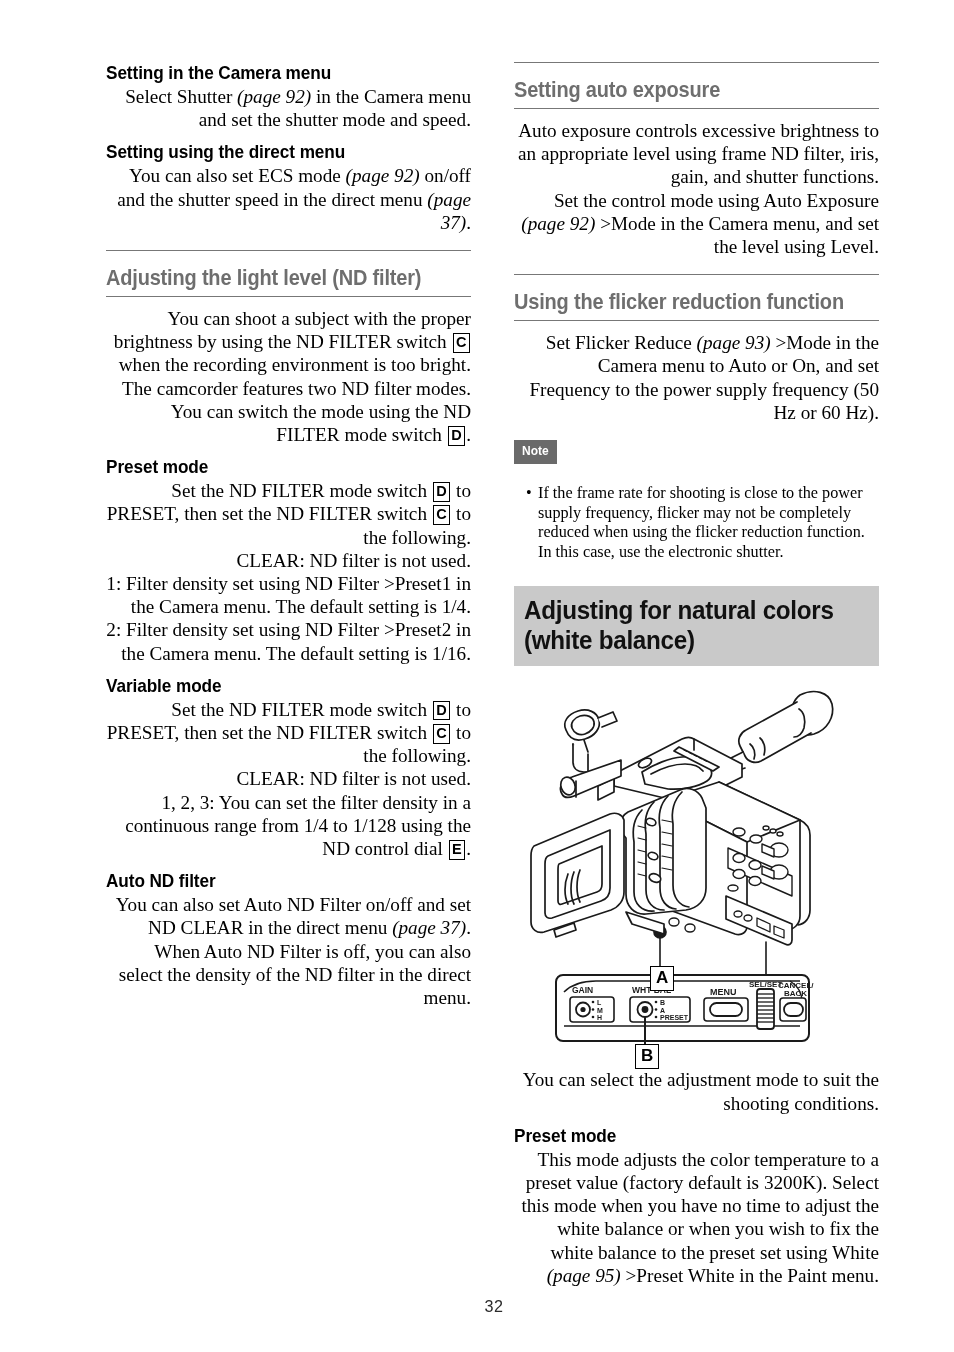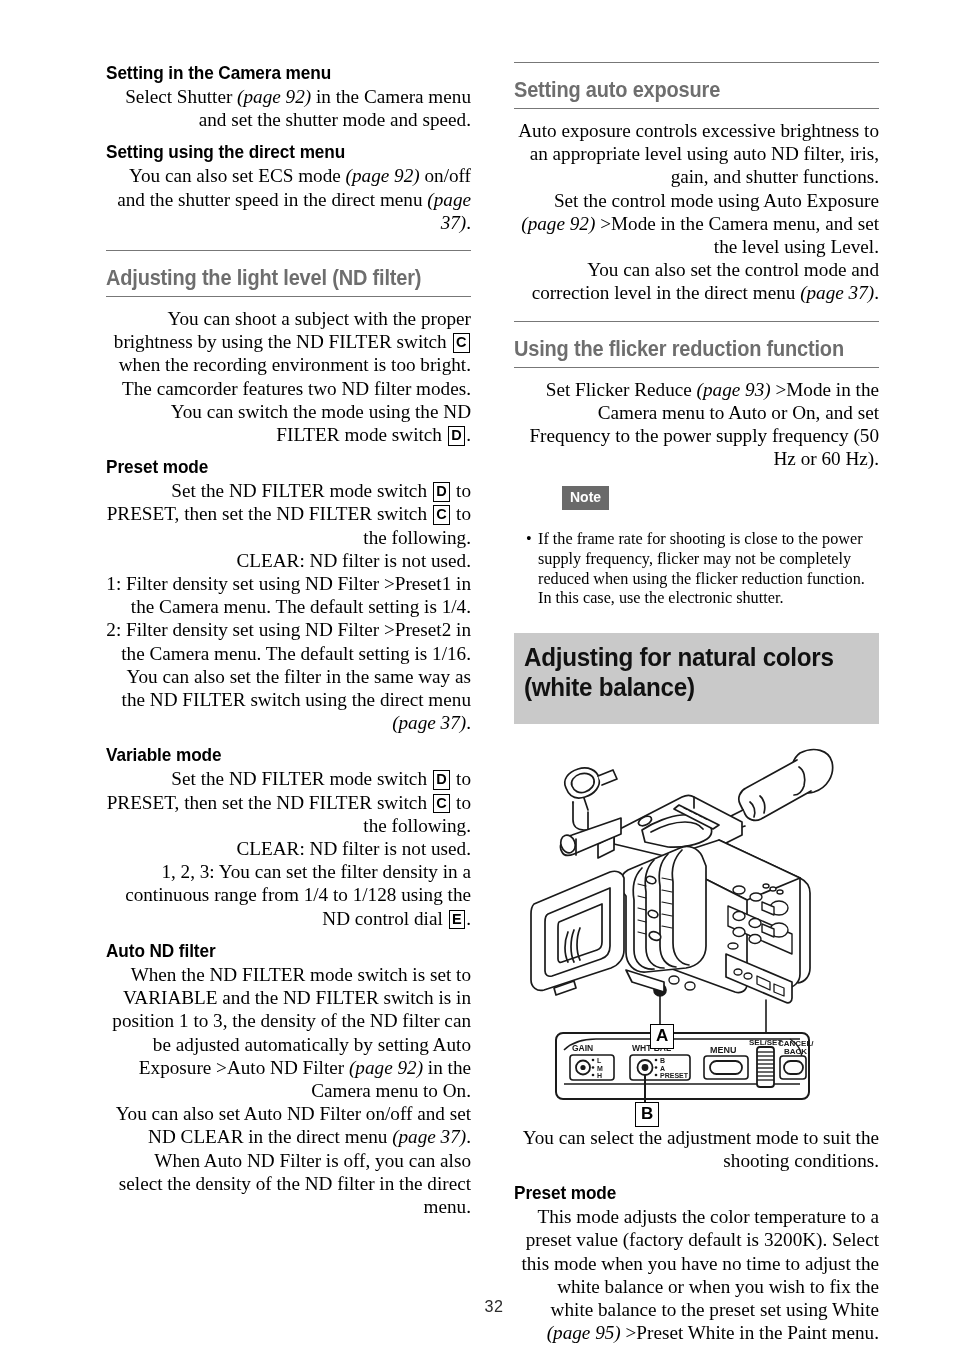--- a/index.html
+++ b/index.html
@@ -58,21 +58,21 @@
     margin:0;
     color:#6e6e6e;
     letter-spacing:-0.2px;
     transform:scaleX(0.93);
     transform-origin:left center;
   }
 
   
   .chapter {
     background:#c9c9c9;
-    padding:9px 10px 22px 10px;
+    padding:9px 10px 11px 10px;
     margin:0;
   }
   .chapter h1 {
     font-family:"Liberation Sans Narrow","Liberation Sans", sans-serif;
     font-weight:bold;
     font-size:25.5px;
     line-height:30px;
     margin:0;
     color:#111;
     letter-spacing:-0.3px;
@@ -80,24 +80,23 @@
     transform-origin:left center;
   }
 
   
   .note-badge {
     display:inline-block;
     background:#6a6a6a;
     color:#ffffff;
     font-family:"Liberation Sans Narrow","Liberation Sans", sans-serif;
     font-weight:bold;
-    font-size:14px;
+    font-size:12px;
     line-height:19px;
     padding:2px 8px 3px 8px;
-    margin-left:48px;
   }
   ul.notes {
     margin:7px 0 0 0;
     padding:0 0 0 14px;
     list-style:none;
   }
   ul.notes li {
     font-size:16.2px;
     line-height:19.6px;
     position:relative;
@@ -165,43 +164,40 @@
         <h2>Adjusting the light level (ND filter)</h2>
       </div>
       <div class="gap-sm"></div>
       <p class="body">You can shoot a subject with the proper brightness by using the ND FILTER switch <span class="kbox">C</span> when the recording environment is too bright. The camcorder features two ND filter modes. You can switch the mode using the ND FILTER mode switch <span class="kbox">D</span>.</p>
       <div class="gap-sm"></div>
       <h3 class="sub">Preset mode</h3>
       <p class="body">Set the ND FILTER mode switch <span class="kbox">D</span> to PRESET, then set the ND FILTER switch <span class="kbox">C</span> to the following.</p>
       <p class="body">CLEAR: ND filter is not used.</p>
       <p class="body">1: Filter density set using ND Filter &gt;Preset1 in the Camera menu. The default setting is 1/4.</p>
       <p class="body">2: Filter density set using ND Filter &gt;Preset2 in the Camera menu. The default setting is 1/16.</p>
-      <p class="body">You can also set the filter in the same way as the ND FILTER switch using the direct menu <i>(page 37)</i>.</p>
       <div class="gap-sm"></div>
       <h3 class="sub">Variable mode</h3>
       <p class="body">Set the ND FILTER mode switch <span class="kbox">D</span> to PRESET, then set the ND FILTER switch <span class="kbox">C</span> to the following.</p>
       <p class="body">CLEAR: ND filter is not used.</p>
       <p class="body">1, 2, 3: You can set the filter density in a continuous range from 1/4 to 1/128 using the ND control dial <span class="kbox">E</span>.</p>
       <div class="gap-sm"></div>
       <h3 class="sub">Auto ND filter</h3>
-      <p class="body">When the ND FILTER mode switch is set to VARIABLE and the ND FILTER switch is in position 1 to 3, the density of the ND filter can be adjusted automatically by setting Auto Exposure &gt;Auto ND Filter <i>(page 92)</i> in the Camera menu to On.</p>
       <p class="body">You can also set Auto ND Filter on/off and set ND CLEAR in the direct menu <i>(page 37)</i>.</p>
       <p class="body">When Auto ND Filter is off, you can also select the density of the ND filter in the direct menu.</p>
     </div>
 
   <div class="col col-right">
 
     <div class="sect">
       <h2>Setting auto exposure</h2>
     </div>
     <div class="gap-sm"></div>
     <div id="ae-paras">
-        <p class="body">Auto exposure controls excessive brightness to an appropriate level using auto ND filter, iris, gain, and shutter functions.</p>
+        <p class="body">Auto exposure controls excessive brightness to an appropriate level using frame ND filter, iris, gain, and shutter functions.</p>
         <p class="body">Set the control mode using Auto Exposure <i>(page 92)</i> &gt;Mode in the Camera menu, and set the level using Level.</p>
-        <p class="body">You can also set the control mode and correction level in the direct menu <i>(page 37)</i>.</p>
       </div>
 
     <div class="gap-md"></div>
 
     <div class="sect">
       <h2>Using the flicker reduction function</h2>
     </div>
     <div class="gap-sm"></div>
     <p class="body" id="flicker-para">Set Flicker Reduce <i>(page 93)</i> &gt;Mode in the Camera menu to Auto or On, and set Frequency to the power supply frequency (50 Hz or 60 Hz).</p>
 

